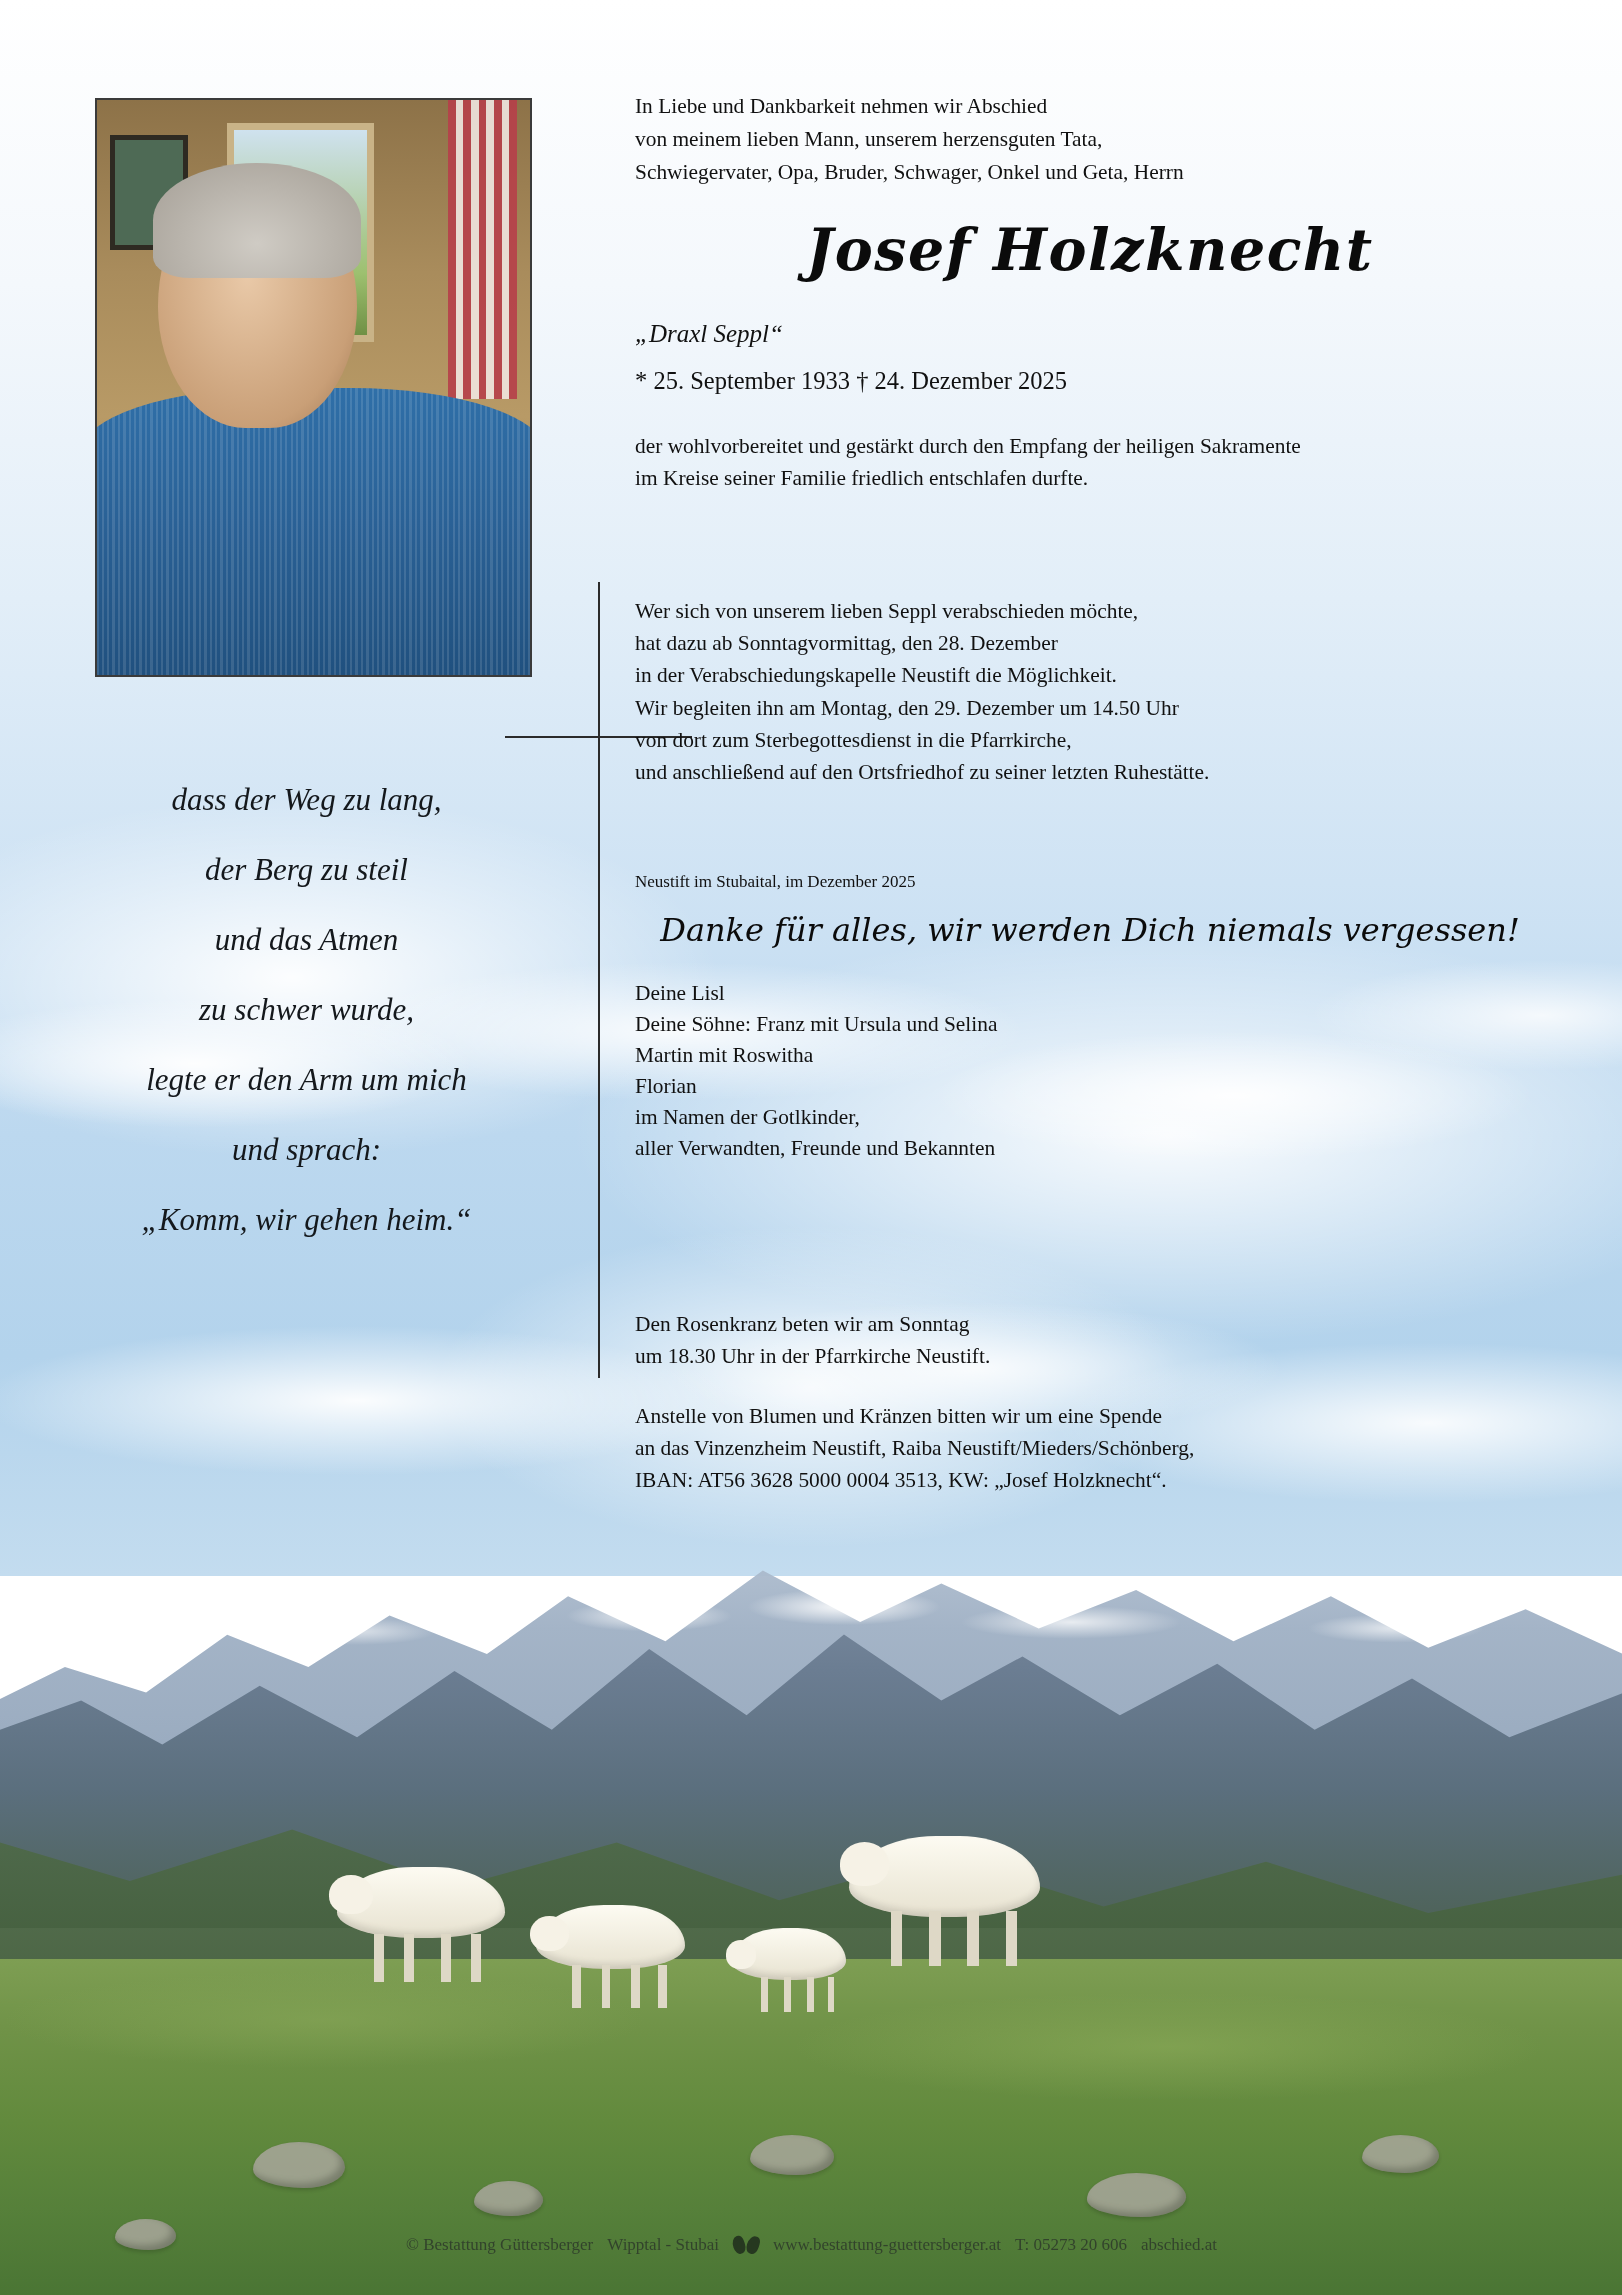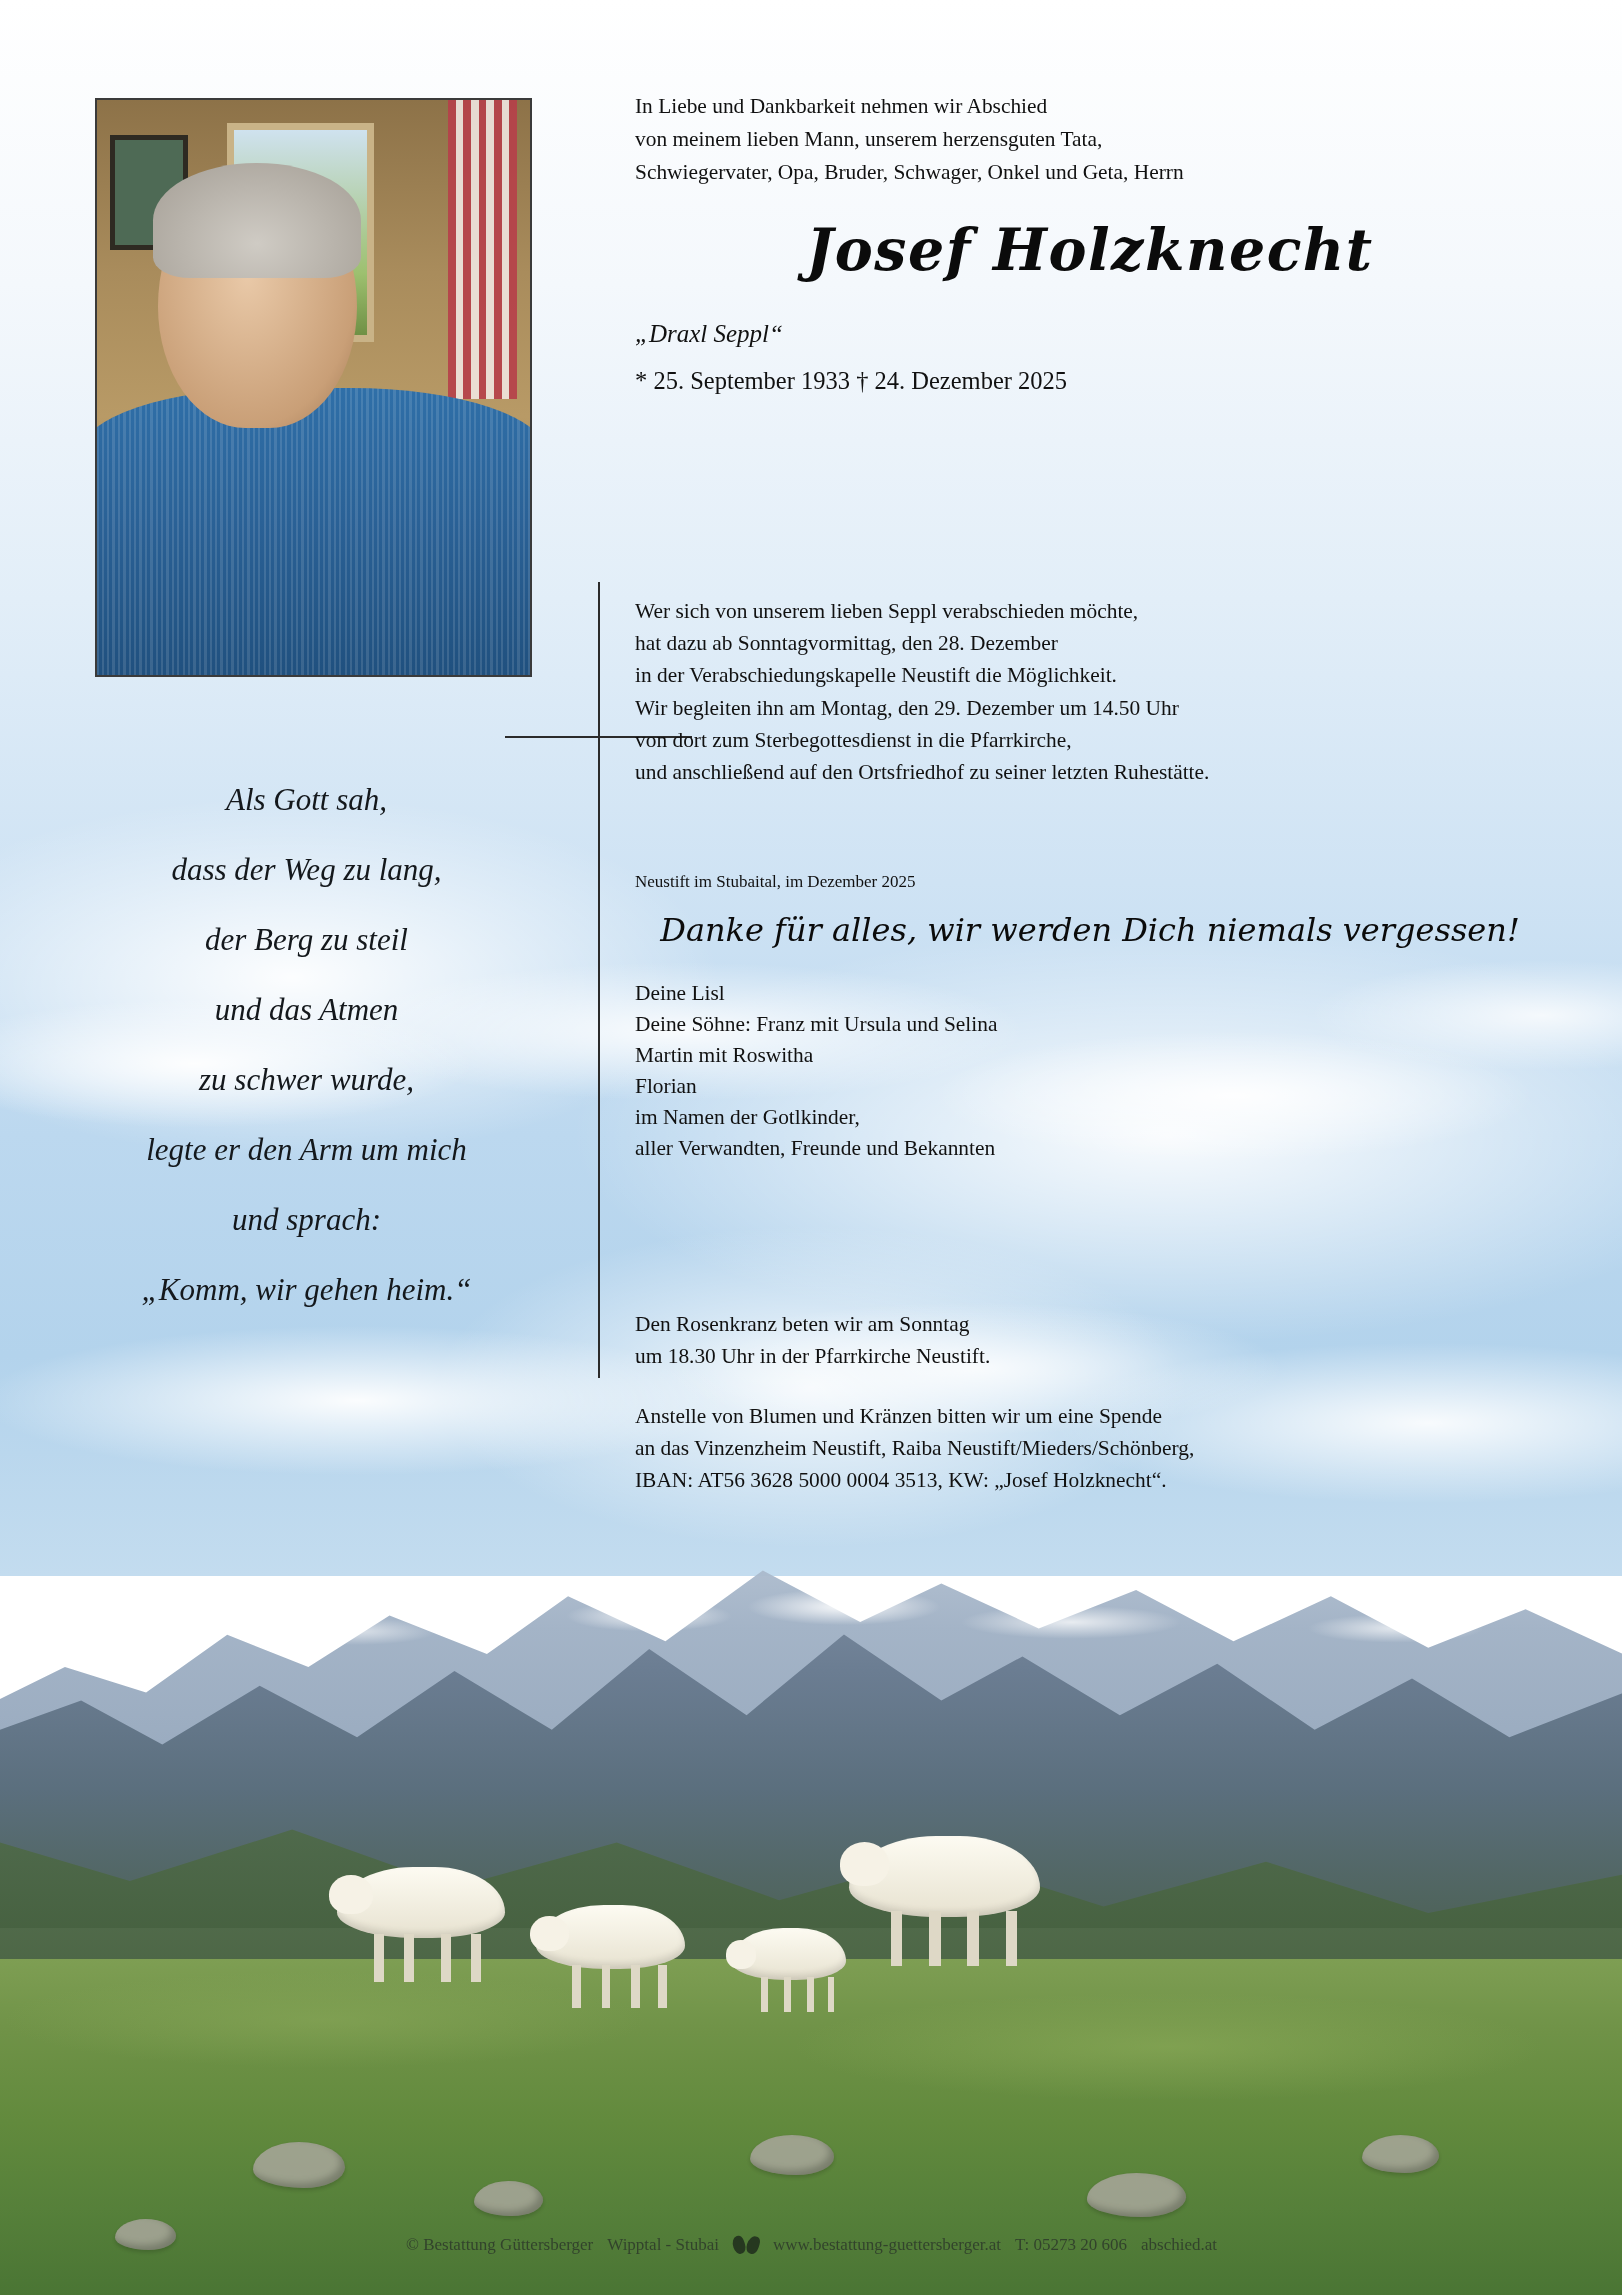--- a/index.html
+++ b/index.html
@@ -407,21 +407,20 @@
     <div class="table"></div>
     <div class="shirt"></div>
     <div class="head"></div>
     <div class="hair"></div>
   </div>
 
   <div class="cross-v"></div>
   <div class="cross-h"></div>
 
   <div class="poem">
-    <div>Als Gott sah,</div>
     <div>dass der Weg zu lang,</div>
     <div>der Berg zu steil</div>
     <div>und das Atmen</div>
     <div>zu schwer wurde,</div>
     <div>legte er den Arm um mich</div>
     <div>und sprach:</div>
     <div>„Komm, wir gehen heim.“</div>
   </div>
 
   <div class="rcol intro" style="position:absolute;">
@@ -429,20 +428,24 @@
     <div>von meinem lieben Mann, unserem herzensguten Tata,</div>
     <div>Schwiegervater, Opa, Bruder, Schwager, Onkel und Geta, Herrn</div>
   </div>
 
   <div class="name">Josef Holzknecht</div>
 
   <div class="rcol nickname" style="position:absolute;">„Draxl Seppl“</div>
 
   <div class="rcol dates" style="position:absolute;">* 25. September 1933  † 24. Dezember 2025</div>
 
+  <div class="rcol sacrament" style="position:absolute;">
+    <div>der wohlvorbereitet und gestärkt durch den Empfang der heiligen Sakramente</div>
+    <div>im Kreise seiner Familie friedlich entschlafen durfte.</div>
+  </div>
 
   <div class="rcol farewell" style="position:absolute;">
     <div>Wer sich von unserem lieben Seppl verabschieden möchte,</div>
     <div>hat dazu ab Sonntagvormittag, den 28. Dezember</div>
     <div>in der Verabschiedungskapelle Neustift die Möglichkeit.</div>
   </div>
 
   <div class="rcol funeral" style="position:absolute;">
     <div>Wir begleiten ihn am Montag, den 29. Dezember um 14.50 Uhr</div>
     <div>von dort zum Sterbegottesdienst in die Pfarrkirche,</div>

